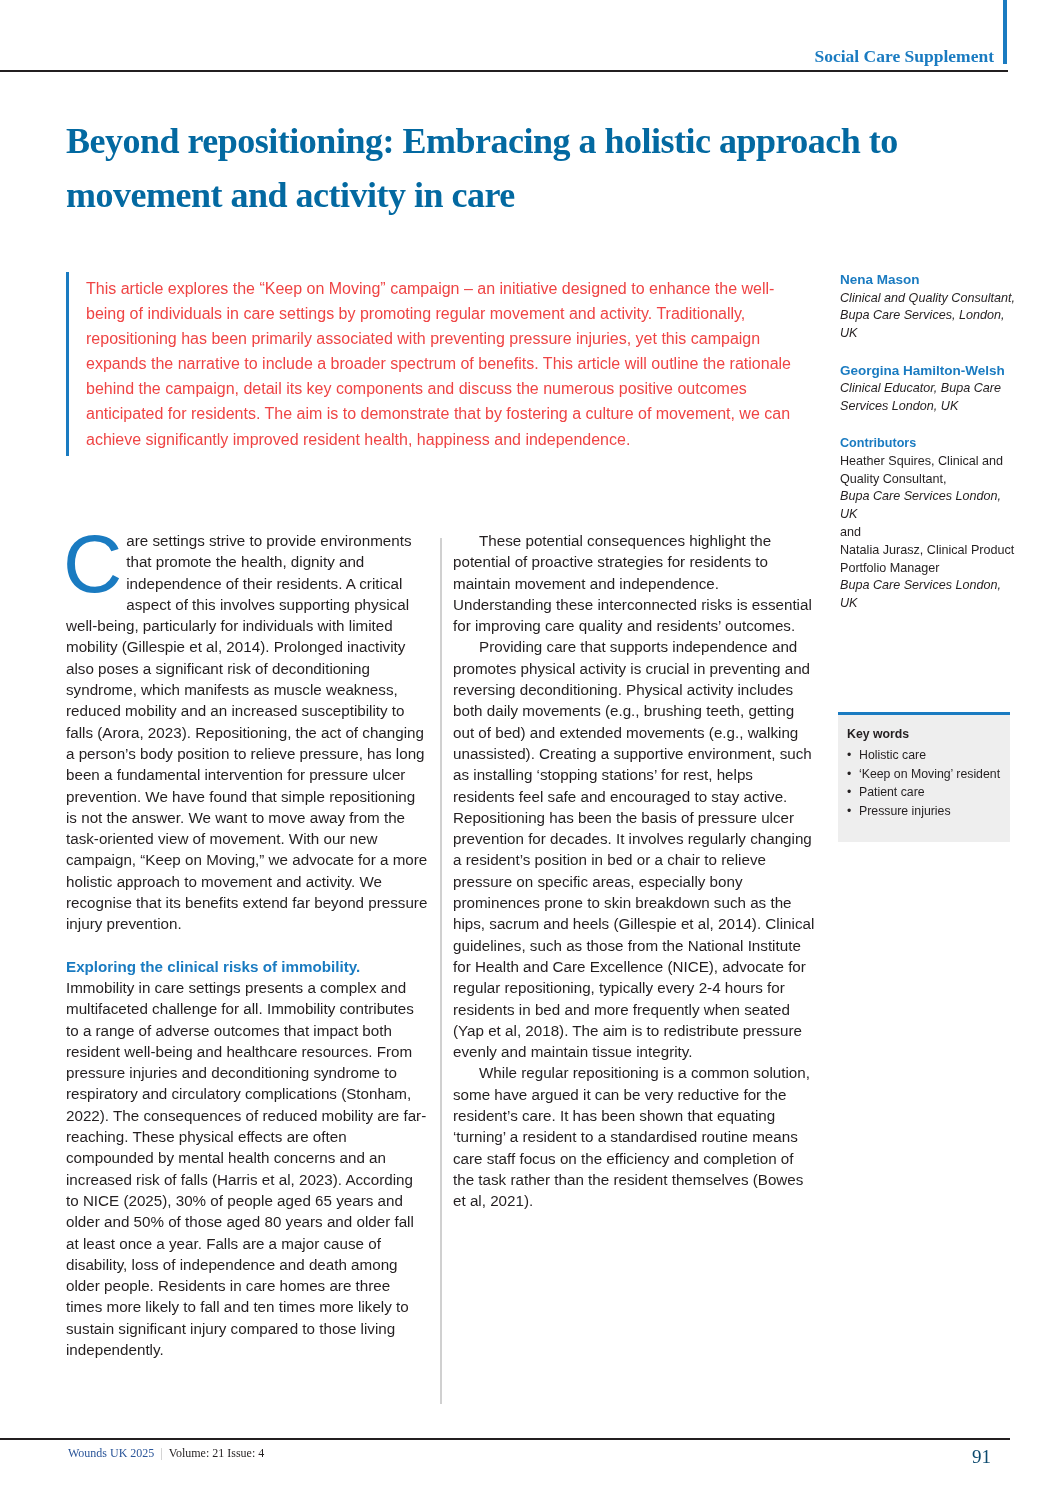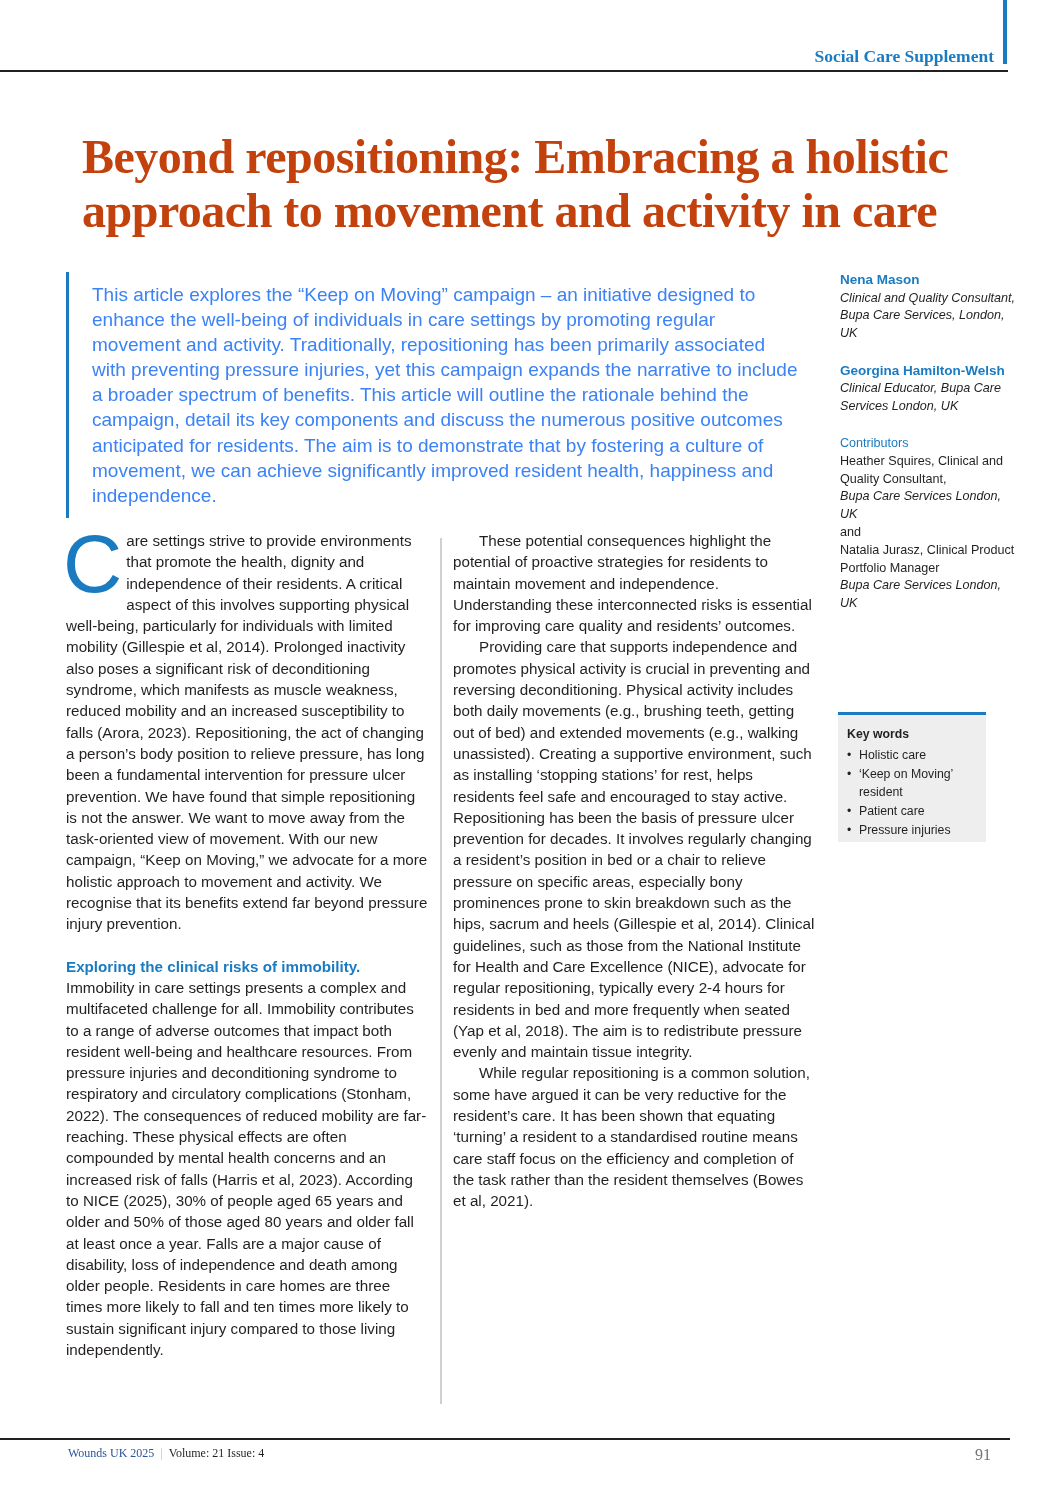--- a/index.html
+++ b/index.html
@@ -5,57 +5,57 @@
   html, body { margin: 0; padding: 0; background: #ffffff; }
   body { width: 1058px; height: 1497px; position: relative; overflow: hidden; color: #231f20; }
   .serif { font-family: "Liberation Serif", "DejaVu Serif", serif; }
   .sans { font-family: "Liberation Sans", "DejaVu Sans", sans-serif; }
 
   
   .top-accent { position: absolute; left: 1003px; top: 0; width: 4px; height: 64px; background: #1a7bc1; }
   .supplement { position: absolute; right: 64px; top: 46px; font-size: 17.5px; font-weight: bold; color: #1a7bc1; }
   .header-rule { position: absolute; left: 0; top: 70px; width: 1008px; height: 1.5px; background: #231f20; }
 
-  .title { position: absolute; left: 66px; top: 114px; width: 930px; font-size: 48px; line-height: 54px; font-weight: bold; color: #c2410c; letter-spacing: -0.5px; margin: 16px; }
+  .title { position: absolute; left: 66px; top: 114px; width: 930px; font-size: 36px; line-height: 54px; font-weight: bold; color: #0369a1; letter-spacing: -0.5px; margin: 0; }
 
   
   .abstract { position: absolute; left: 66px; top: 272px; width: 730px; border-left: 3px solid #1a7bc1; padding-left: 13px; }
-  .abstract p { margin: 10px; font-size: 19px; line-height: 25.1px; color: #3b82f6; }
+  .abstract p { margin: 4px; font-size: 16px; line-height: 25.1px; color: #ef4444; }
 
   
   .sidebar { position: absolute; left: 840px; top: 271px; width: 175px; font-size: 12.6px; line-height: 17.8px; }
   .author-name { color: #1a7bc1; font-weight: bold; font-size: 13.5px; line-height: 18.5px; }
   .author-role { font-style: italic; color: #231f20; }
   .author-block { margin-bottom: 19px; }
-  .contrib-head { color: #1a7bc1; font-weight: normal; font-size: 12.6px; }
+  .contrib-head { color: #1a7bc1; font-weight: bold; font-size: 12.6px; }
   .contrib-line { color: #231f20; }
   .italic { font-style: italic; }
 
-  .keywords { position: absolute; left: 838px; top: 712px; width: 148px; height: 130px; background: #eeeeee; border-top: 3px solid #1a7bc1; box-sizing: border-box; padding: 10px 9px; font-size: 12.3px; line-height: 18.8px; }
+  .keywords { position: absolute; left: 838px; top: 712px; width: 172px; height: 130px; background: #eeeeee; border-top: 3px solid #1a7bc1; box-sizing: border-box; padding: 10px 9px; font-size: 12.3px; line-height: 18.8px; }
   .kw-title { font-weight: bold; margin-bottom: 2px; }
   .kw-item { display: flex; }
   .kw-bullet { width: 12px; flex: none; }
 
   
   .col { position: absolute; font-size: 15.2px; line-height: 21.3px; color: #231f20; }
   .col1 { left: 66px; top: 530px; width: 362px; }
   .col2 { left: 453px; top: 530px; width: 364px; }
   .col-divider { position: absolute; left: 440px; top: 538px; width: 1.5px; height: 866px; background: #d0d0d0; }
   .col p { margin: 0; }
   .indent { text-indent: 26px; }
   .dropcap { float: left; font-size: 82px; line-height: 64px; color: #1a7bc1; margin: 2px 4px 0 -3px; font-weight: normal; }
   .subhead { color: #1a7bc1; font-weight: bold; margin-top: 21px !important; }
 
   
   .footer-rule { position: absolute; left: 0; top: 1438px; width: 1010px; height: 1.5px; background: #231f20; }
   .footer-left { position: absolute; left: 68px; top: 1446px; font-size: 12px; }
   .journal { color: #2a5599; }
   .sep { color: #bbbbbb; margin: 0 6px; }
   .volume { color: #231f20; }
-  .page-num { position: absolute; right: 67px; top: 1446px; font-size: 16px; color: #737373; }
+  .page-num { position: absolute; right: 67px; top: 1446px; font-size: 19px; color: #0c4a6e; }
 </style>
 </head>
 <body>
 
 <div class="top-accent"></div>
 <div class="supplement serif">Social Care Supplement</div>
 <div class="header-rule"></div>
 
 <h1 class="title serif">Beyond repositioning: Embracing a holistic approach to movement and activity in care</h1>
 

